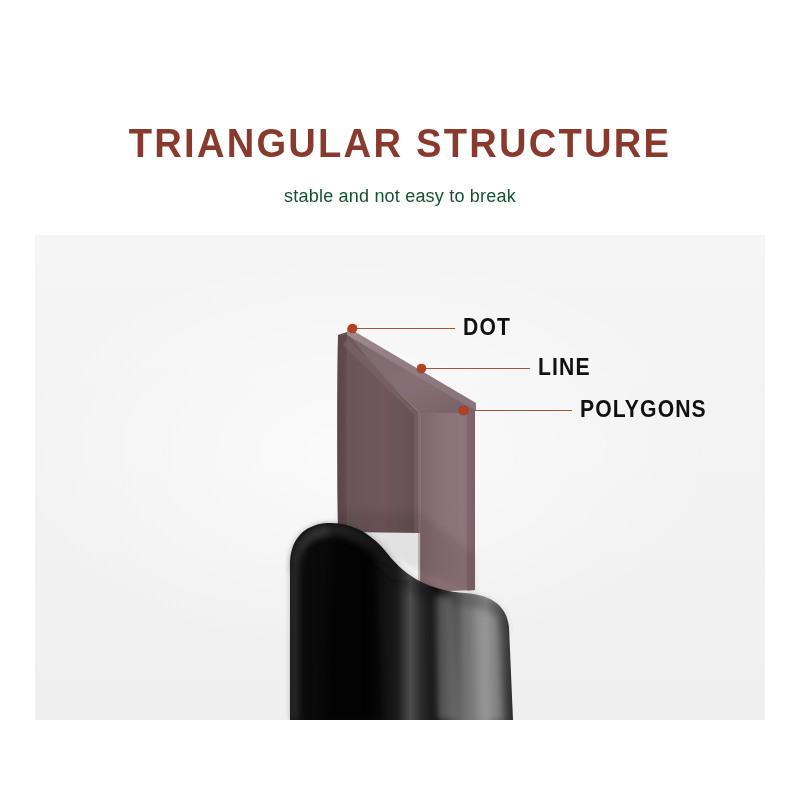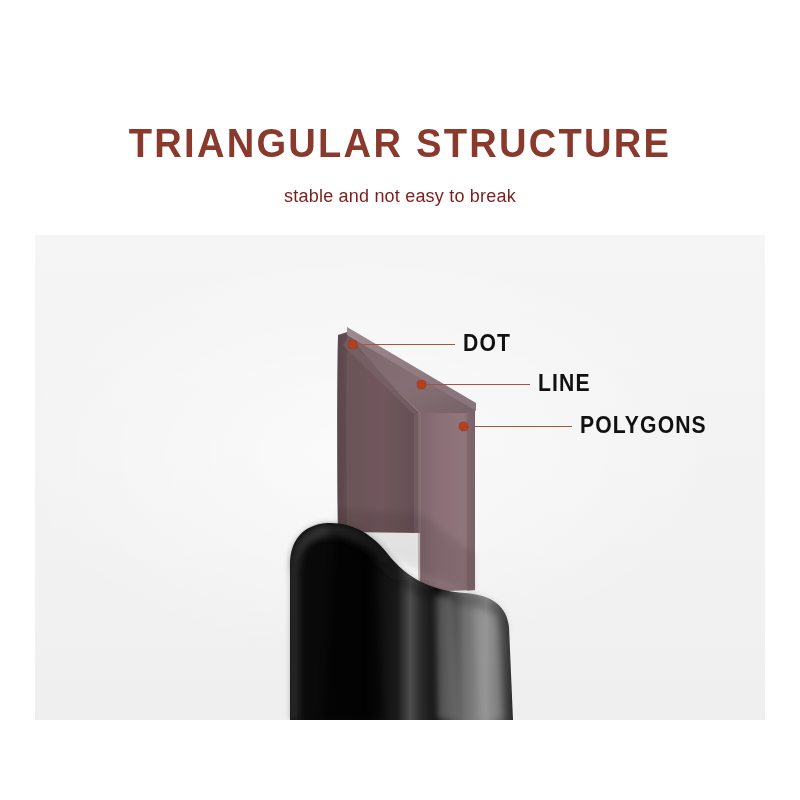--- a/index.html
+++ b/index.html
@@ -45,21 +45,21 @@
   .subtitle {
     position: absolute;
     left: 0;
     top: 178px;
     width: 800px;
     text-align: center;
     font-family: "Liberation Sans", "DejaVu Sans", sans-serif;
     font-size: 18px;
     font-weight: 400;
     letter-spacing: 0.2px;
-    color: #7f1d1d;
+    color: #14532d;
     white-space: nowrap;
   }
 
   
   .photo-panel {
     position: absolute;
     left: 35px;
     top: 235px;
     width: 730px;
     height: 485px;
@@ -90,21 +90,21 @@
     left: 0;
     top: 0;
     width: 730px;
     height: 485px;
   }
 
   
   .callout-layer {
     position: absolute;
     left: 0;
-    top: 16px;
+    top: 0;
     width: 800px;
     height: 604px;
     pointer-events: none;
     border-radius: 28px;
   }
   .callout-dot {
     position: absolute;
     width: 9px;
     height: 9px;
     border-radius: 50%;

